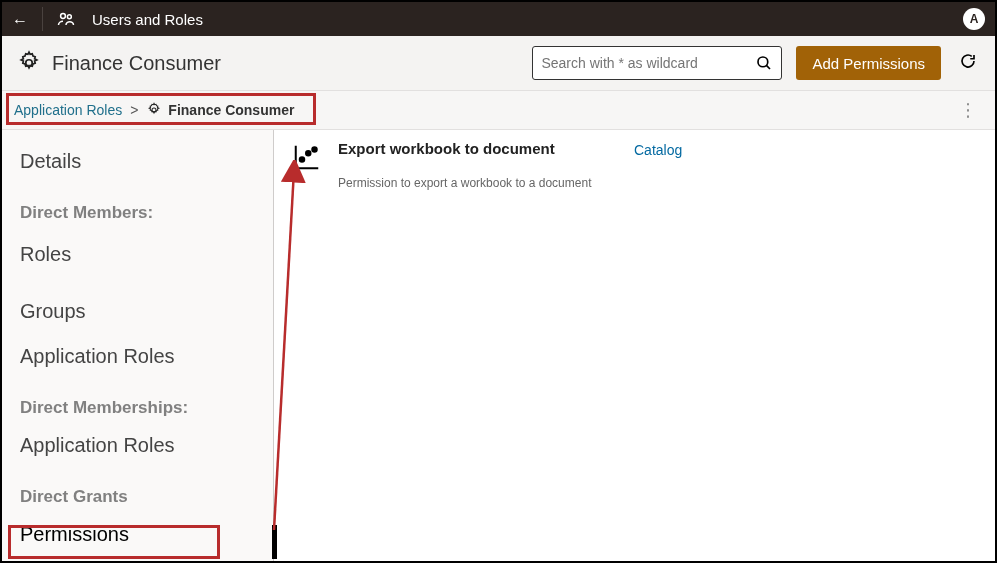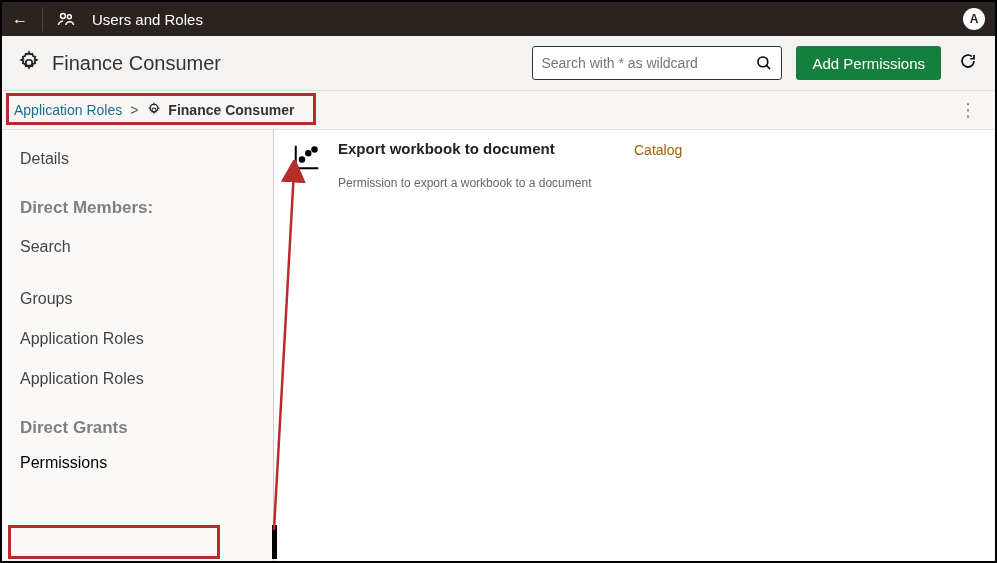--- a/index.html
+++ b/index.html
@@ -77,21 +77,21 @@
     width: 250px;
     padding: 0 8px;
   }
   .search-wrap input {
     border: none;
     outline: none;
     flex: 1;
     font-size: 14px;
   }
   .btn-add {
-    background: #15803d;
+    background: #a16207;
     color: #fff;
     border: none;
     height: 34px;
     padding: 0 16px;
     font-size: 15px;
     border-radius: 3px;
     cursor: pointer;
     font-weight: 500;
   }
   .btn-refresh {
@@ -148,21 +148,21 @@
   }
   .sidebar {
     width: 272px;
     border-right: 1px solid #cfcccb;
     background: #faf9f8;
     padding: 14px 0 0 18px;
     position: relative;
   }
   .sidebar .nav-item {
     padding: 6px 0;
-    font-size: 16px;
+    font-size: 20px;
     color: #444;
     cursor: pointer;
   }
   .sidebar .section-head {
     color: #808080;
     font-size: 17px;
     font-weight: 600;
     margin-top: 24px;
     margin-bottom: 6px;
   }
@@ -208,21 +208,21 @@
     font-weight: 600;
     color: #222;
   }
   .perm-desc {
     font-size: 12px;
     color: #666;
     margin-top: 19px;
   }
   .perm-cat {
     font-size: 14px;
-    color: #a16207;
+    color: #0369a1;
     margin-top: 2px;
   }
   .arrow-svg {
     position: absolute;
     pointer-events: none;
   }
   .gap-users {
     margin-top: 14px;
   }
 </style>
@@ -282,24 +282,25 @@
   </span>
   <span class="kebab">⋮</span>
   <div class="anno-breadcrumb"></div>
 </div>
 
 <div class="content">
   <div class="sidebar">
     <div class="nav-item">Details</div>
 
     <div class="section-head">Direct Members:</div>
-    <div class="nav-item gap-users">Search</div>
+    <div class="nav-item gap-users">Roles</div>
     <div class="nav-item" style="margin-top:22px">Groups</div>
     <div class="nav-item" style="margin-top:10px">Application Roles</div>
 
+    <div class="section-head">Direct Memberships:</div>
     <div class="nav-item" style="margin-top:10px">Application Roles</div>
 
     <div class="section-head">Direct Grants</div>
     <div class="nav-item active" style="margin-top:8px;padding:8px 0;">Permissions</div>
 
     <div class="active-marker" style="bottom:4px;"></div>
     <div class="anno-perm" style="bottom:4px;"></div>
   </div>
 
   <div class="main">

